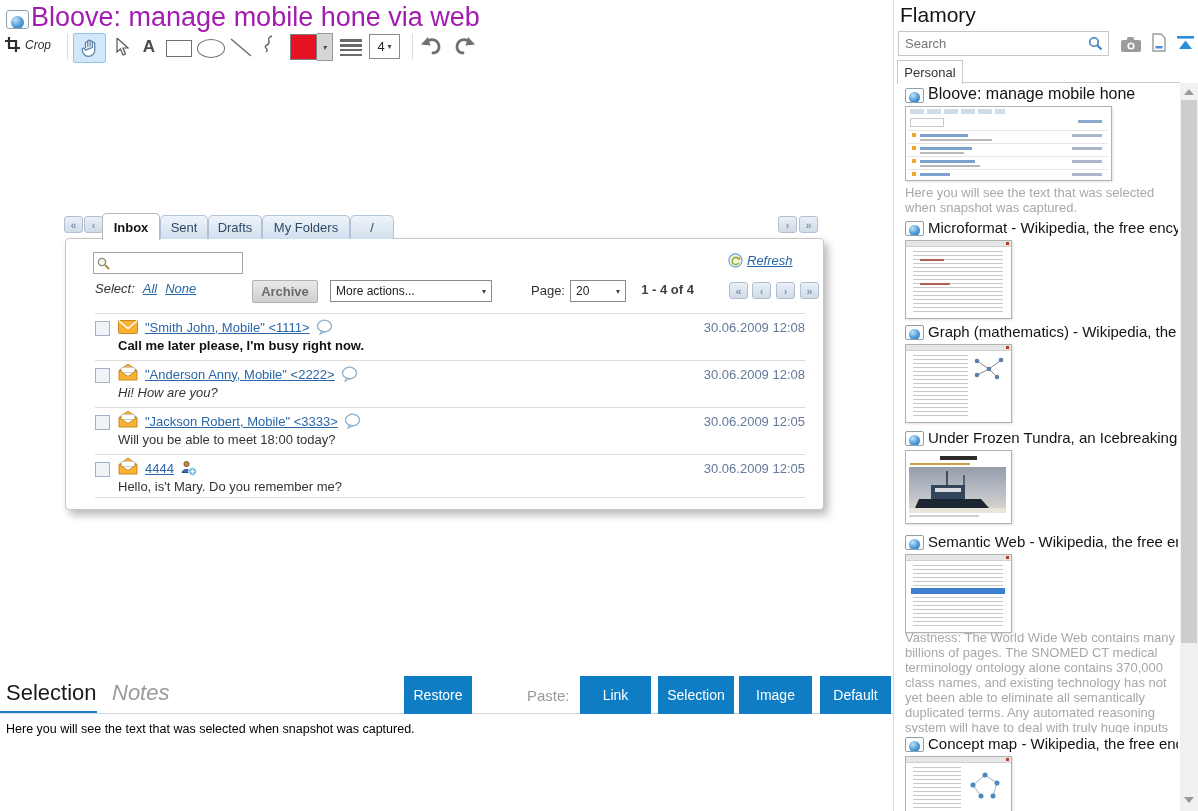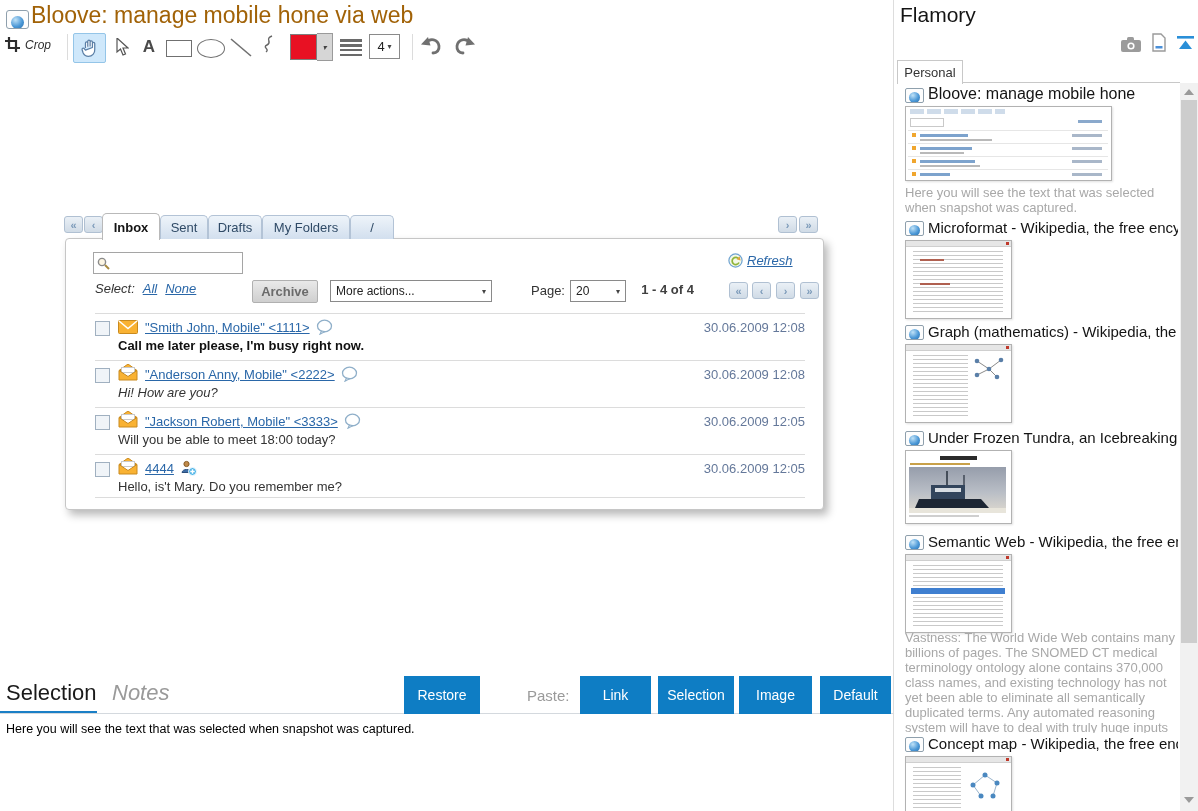--- a/index.html
+++ b/index.html
@@ -3,21 +3,21 @@
 <meta charset="utf-8">
 <style>
   html,body{margin:0;padding:0;background:#fff;}
   #app{position:relative;width:1198px;height:811px;background:#fff;overflow:hidden;
        font-family:"Liberation Sans",sans-serif;color:#1a1a1a;}
   .abs{position:absolute;}
   .flex{display:flex;align-items:center;font-style:italic;}
   .ctr{display:flex;align-items:center;justify-content:center;}
 
   
-  .title{font-size:23px;color:#a16207;white-space:nowrap;}
+  .title{font-size:27px;color:#a21caf;white-space:nowrap;}
   .logo{width:21px;height:17px;border:1px solid #8fa0ad;border-radius:3px;background:#fdfdfd;overflow:hidden;position:relative;}
   .logo .dome{position:absolute;left:4px;top:5px;width:13px;height:13px;border-radius:50%;
               background:radial-gradient(circle at 35% 30%, #bfe2f8, #4a97d6 55%, #2a6eaa);}
   .sep-v{position:absolute;width:1px;background:#dcdcdc;}
   .toolbtn{position:absolute;cursor:default;}
   .tool-selected{background:#cfe8fb;border:1px solid #94c5e8;border-radius:2px;}
   .bars div{width:22px;height:2.6px;background:#6a6a6a;margin:2.2px 0;}
   .colorbox{width:25px;height:24px;background:#e81123;border:1px solid #7e7e7e;}
   .colorarrow{width:15px;height:26px;background:#d6d6d6;border:1px solid #9a9a9a;border-left:none;font-size:9px;color:#444;}
   .sizebox{width:29px;height:23px;border:1px solid #8a8a8a;background:#fff;font-size:13px;color:#222;gap:3px;}
@@ -293,31 +293,38 @@
     </div>
     <div class="mdate" style="top:461px;z-index:6;">30.06.2009 12:05</div>
     <div class="msubj" style="top:479px;z-index:6;text-align:center;">Hello, is't Mary. Do you remember me?</div>
   </div>
 
   <div class="btab" style="left:6px;color:#1a1a1a;">Selection</div>
   <div class="btab" style="left:112px;color:#9a9a9a;font-style:italic;">Notes</div>
   <div class="abs" style="left:0;top:711px;width:97px;height:3px;background:#1a7fc6;"></div>
   <div class="abs" style="left:0;top:713px;width:893px;height:1px;background:#d4d9de;"></div>
 
-  <div class="bluebtn" style="left:404px;width:76px;">Restore</div>
+  <div class="bluebtn" style="left:404px;width:68px;">Restore</div>
   <div class="abs" style="left:527px;top:687px;font-size:15px;color:#9a9a9a;">Paste:</div>
   <div class="bluebtn" style="left:580px;width:71px;">Link</div>
   <div class="bluebtn" style="left:658px;width:76px;">Selection</div>
   <div class="bluebtn" style="left:739px;width:73px;">Image</div>
   <div class="bluebtn" style="left:820px;width:71px;">Default</div>
   <div class="abs" style="left:6px;top:722px;font-size:12.5px;color:#000;">Here you will see the text that was selected when snapshot was captured.</div>
 
   <div class="abs" style="left:893px;top:0;width:1px;height:811px;background:#dddddd;"></div>
   <div class="abs" style="left:900px;top:3px;font-size:21px;color:#141414;">Flamory</div>
 
+  <div class="abs" style="left:898px;top:31px;width:211px;height:25px;">
+    <input style="width: 100%; height: 100%; box-sizing: border-box; border: 1px solid rgb(198, 198, 198); font-family: inherit; font-size: 13px; color: rgb(68, 68, 68); padding: 0px 26px 0px 6px; outline: none;" placeholder="Search">
+    <svg class="abs" style="right:6px;top:5px;" width="15" height="15">
+      <circle cx="6" cy="6" r="4.3" fill="none" stroke="#3f7fbf" stroke-width="1.6"></circle>
+      <line x1="9.2" y1="9.2" x2="13.5" y2="13.5" stroke="#3f7fbf" stroke-width="2"></line>
+    </svg>
+  </div>
   <svg class="abs" style="left:1121px;top:37px;" width="20" height="15">
     <rect x="0" y="3" width="20" height="12" rx="2" fill="#9b9b9b"></rect>
     <rect x="6" y="0" width="7" height="5" rx="1.5" fill="#9b9b9b"></rect>
     <circle cx="10" cy="9" r="3.6" fill="#fff"></circle>
       <circle cx="10" cy="9" r="2" fill="#9b9b9b"></circle>
   </svg>
   <svg class="abs" style="left:1152px;top:33px;" width="14" height="19">
     <path d="M1 1 H9 L13 5 V18 H1 Z" fill="#fff" stroke="#9a9a9a" stroke-width="1.4"></path>
     <rect x="3.5" y="13" width="7" height="2.5" fill="#4a90d9"></rect>
   </svg>

